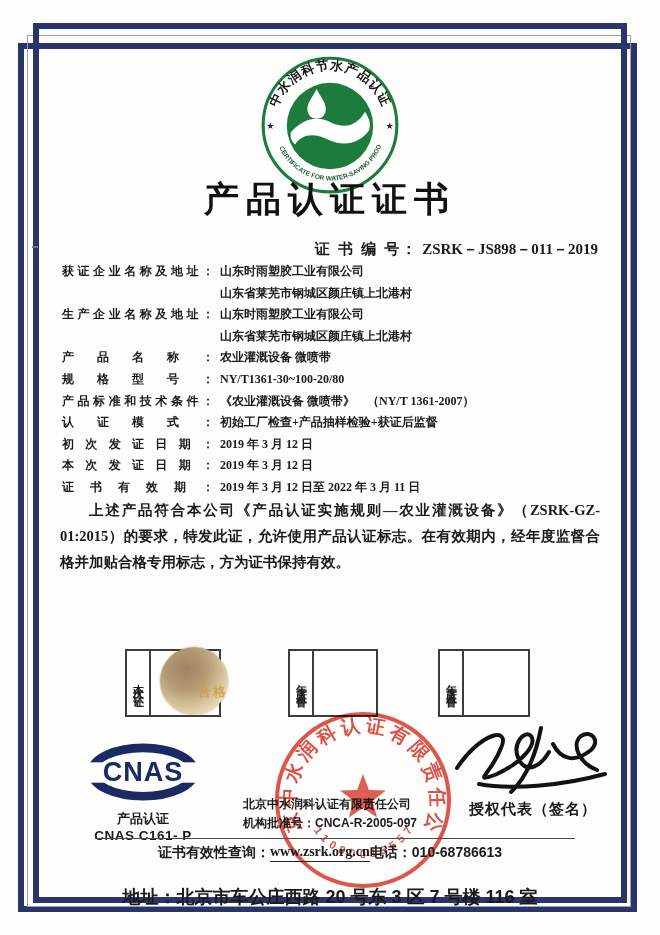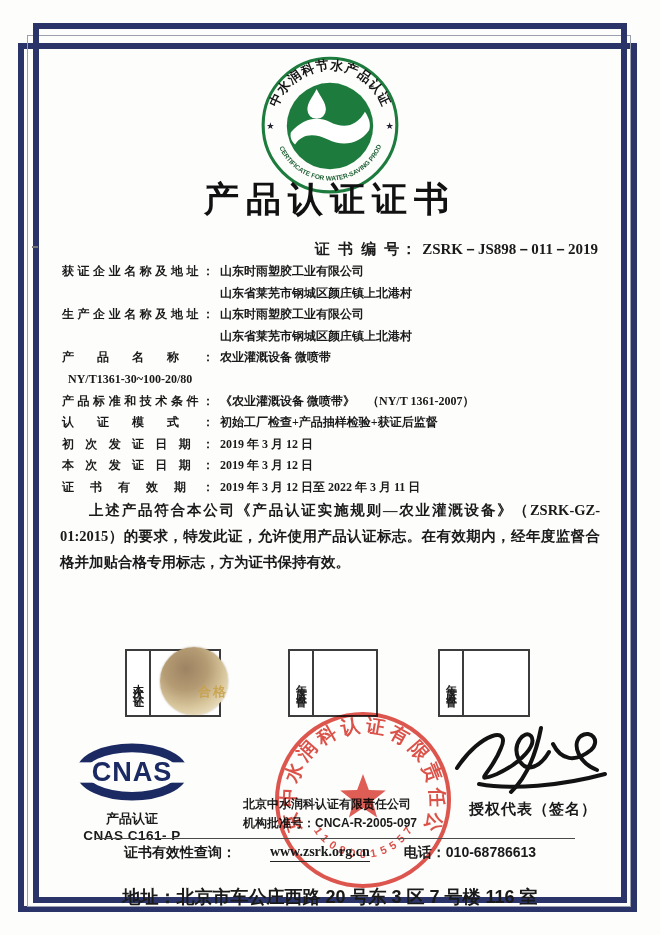--- a/index.html
+++ b/index.html
@@ -34,33 +34,33 @@
               align-items:center;justify-content:center;
               writing-mode:vertical-rl;text-orientation:upright;
               font-size:11px;font-weight:700;letter-spacing:4px;}
   .sbox .cell{flex:1;}
   .sticker{position:absolute;left:160px;top:647px;width:68px;height:68px;border-radius:50%;
            background:radial-gradient(circle at 38% 32%,#9d8362 0%,#b59c74 35%,#d8c69c 62%,#f0e6cb 85%,#f7f1e0 100%);
            box-shadow:0 0 2px rgba(120,100,60,.6);}
   .sticker span{position:absolute;left:0;right:0;bottom:14px;text-align:right;
                 color:#c8a147;font-size:13px;font-weight:700;letter-spacing:2px;opacity:.85;}
   
-  .cnas{position:absolute;left:71px;top:742px;width:122px;text-align:center;}
+  .cnas{position:absolute;left:82px;top:742px;width:122px;text-align:center;}
   .cnas .l1{font-size:13px;font-weight:700;margin-top:2px;}
   .cnas .l2{font-size:13.5px;font-weight:700;letter-spacing:.5px;}
   .issuer{position:absolute;left:243px;top:795px;width:220px;font-size:12px;
           font-weight:700;line-height:19px;}
   .redstamp{position:absolute;left:268px;top:703px;width:190px;height:190px;
             mix-blend-mode:multiply;opacity:.92;}
   .sig{position:absolute;left:443px;top:716px;width:180px;height:86px;}
   .sigcap{position:absolute;left:448px;top:800px;width:170px;text-align:center;
           font-size:15px;font-weight:700;letter-spacing:1px;}
   .rule{position:absolute;left:95px;top:838px;width:480px;border-top:1.5px solid #4a4a4a;}
   .query{position:absolute;left:40px;top:844px;width:580px;display:flex;
-         justify-content:center;gap:34px;font-size:14px;font-weight:700;}
+         justify-content:center;font-size:14px;font-weight:700;}
   .query .url{font-family:Liberation Serif, serif;border-bottom:1.5px solid #222;
               padding-bottom:0;}
   .addr{position:absolute;left:0;top:877px;width:660px;text-align:center;
         font-size:18px;font-weight:700;margin-top:8px;}
   .tick{position:absolute;left:32px;top:246px;width:6px;height:2px;background:#777;}
 </style>
 </head>
 <body>
 
 <div class="page">
@@ -111,20 +111,21 @@
     </div>
     <div class="frow">
       <span class="flab"></span>
       <span class="fval">山东省莱芜市钢城区颜庄镇上北港村</span>
     </div>
     <div class="frow">
       <span class="flab">产品名称：</span>
       <span class="fval">农业灌溉设备 微喷带</span>
     </div>
     <div class="frow">
+      <span class="flab">规格型号：</span>
       <span class="fval">NY/T1361-30~100-20/80</span>
     </div>
     <div class="frow">
       <span class="flab">产品标准和技术条件：</span>
       <span class="fval">《农业灌溉设备 微喷带》　（NY/T 1361-2007）</span>
     </div>
     <div class="frow">
       <span class="flab">认证模式：</span>
       <span class="fval">初始工厂检查+产品抽样检验+获证后监督</span>
     </div>

